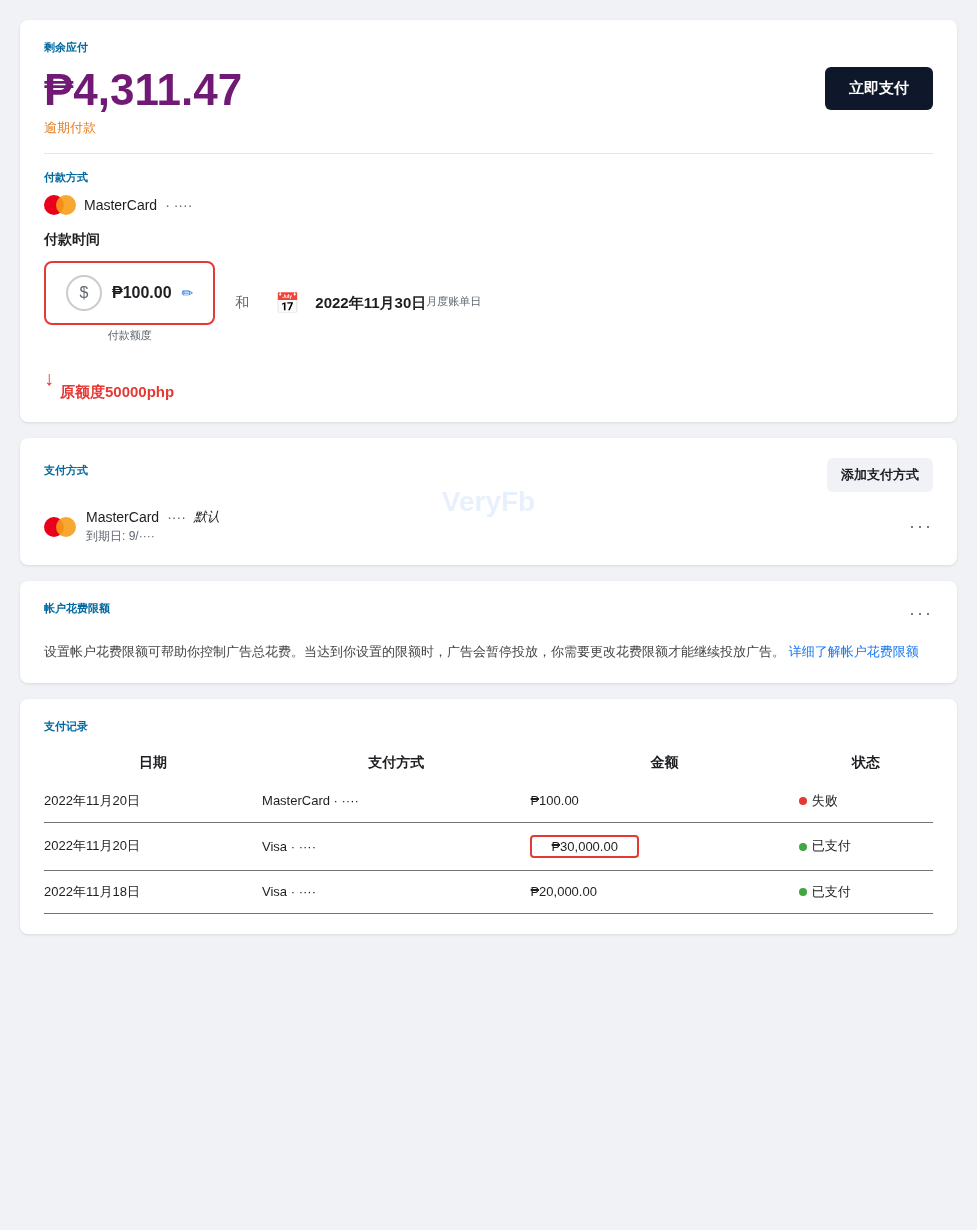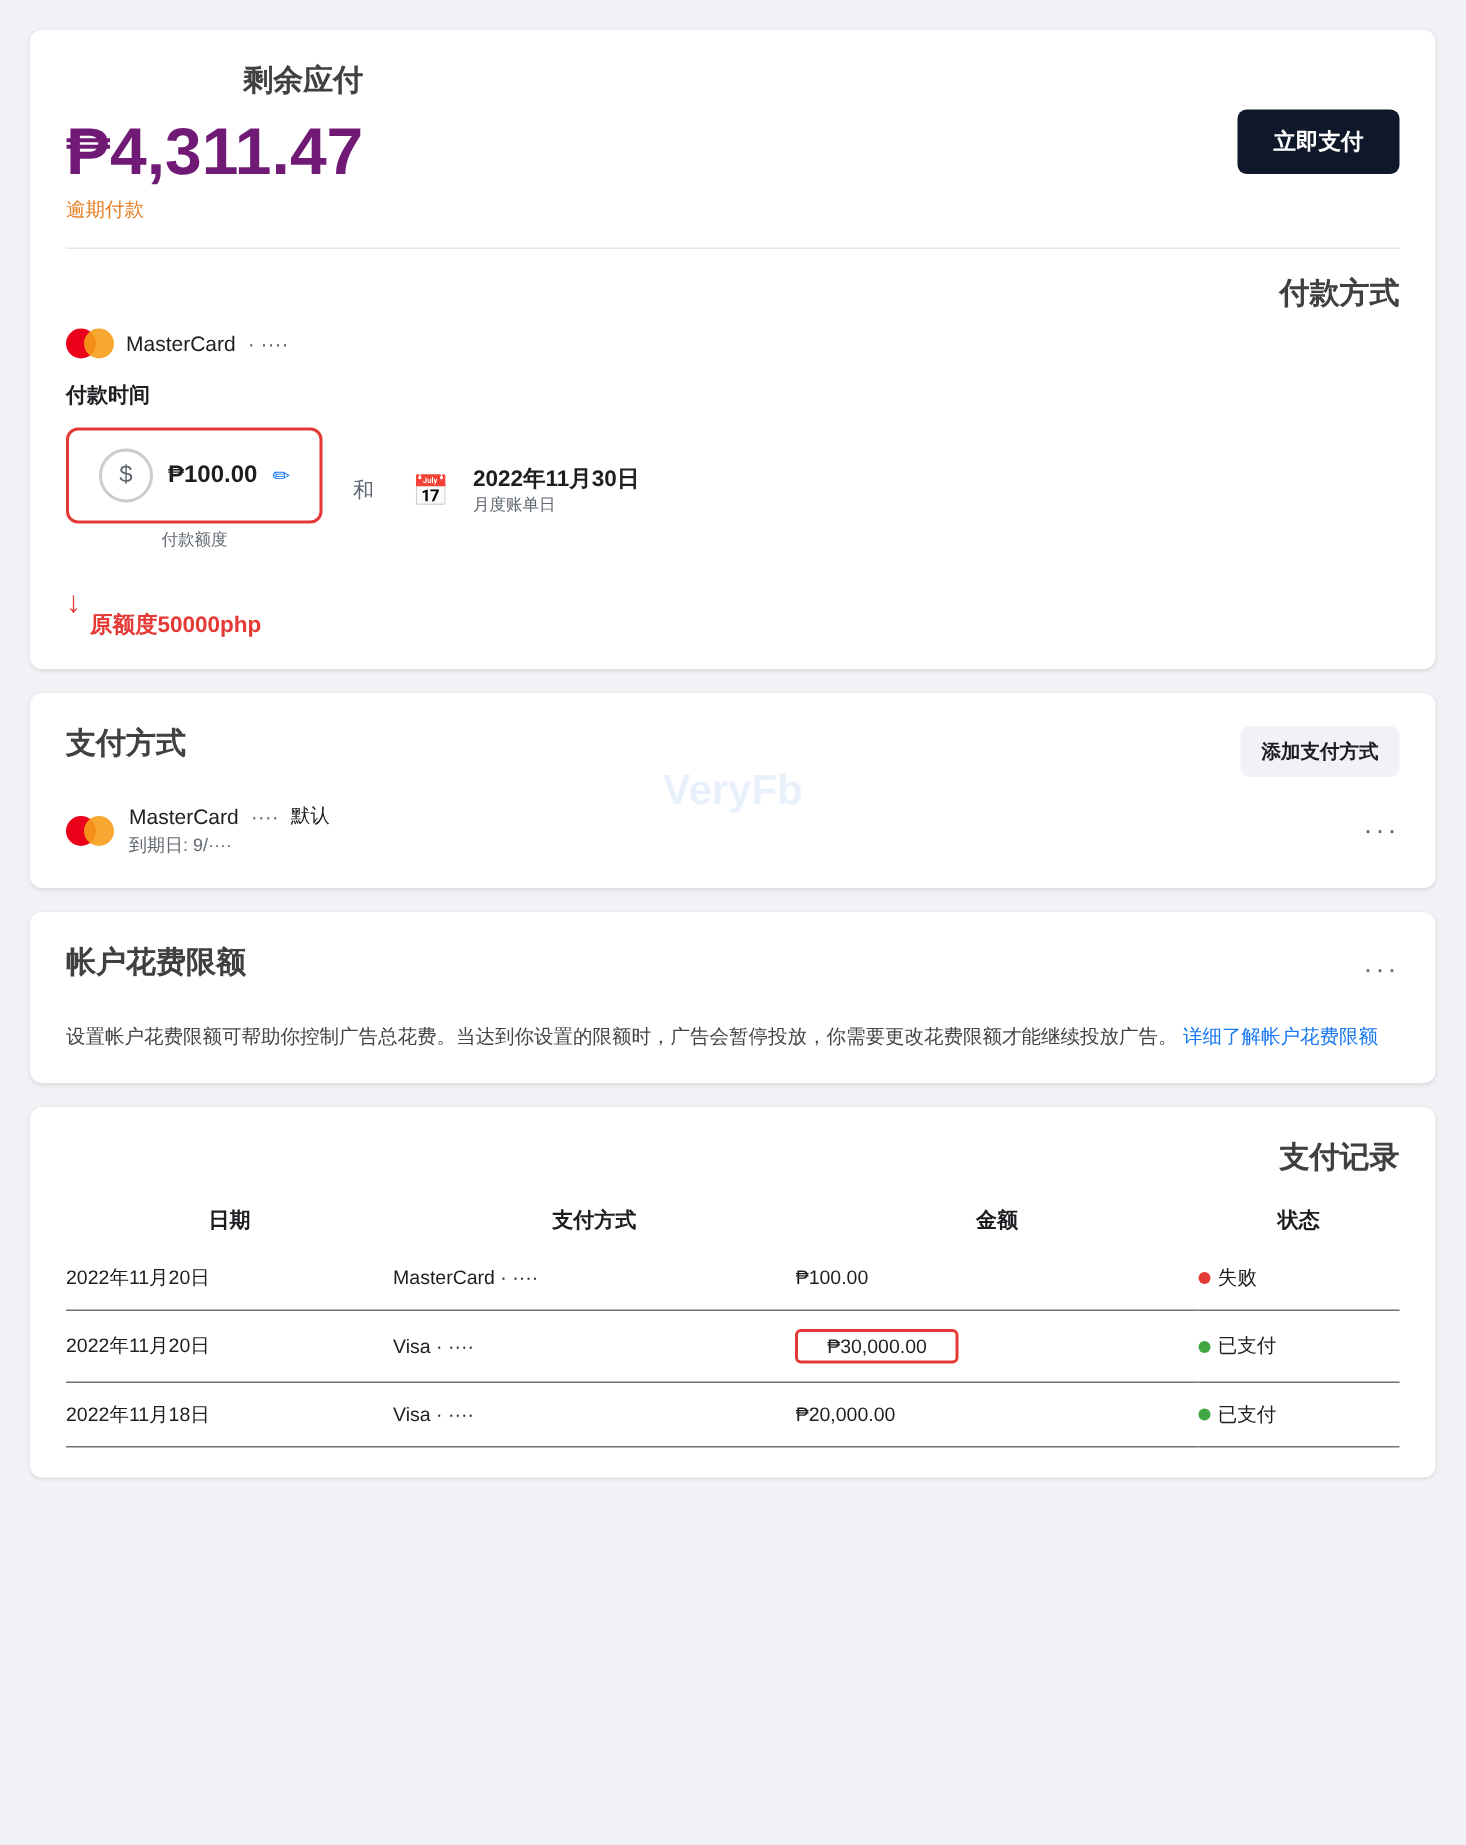--- a/index.html
+++ b/index.html
@@ -11,25 +11,24 @@
       color: #1c1e21;
     }
     .card {
       background: #fff;
       border-radius: 8px;
       padding: 20px 24px;
       margin-bottom: 16px;
       box-shadow: 0 1px 3px rgba(0,0,0,0.1);
     }
     .section-title {
-      font-size: 20px;
-      font-weight: 600;
-      color: #404040;
+      font-size: 11px;
+      font-weight: 600;
+      color: #0369a1;
       margin-bottom: 10px;
-      text-align: right;
     }
     .amount-large {
       font-size: 44px;
       font-weight: 700;
       color: #701a75;
       margin-bottom: 4px;
     }
     .overdue-text {
       color: #e67e22;
       font-size: 13px;
@@ -149,21 +148,21 @@
       width: 36px;
       height: 36px;
       display: flex;
       align-items: center;
       justify-content: center;
       font-size: 20px;
       color: #606770;
     }
     .calendar-info {
       display: flex;
-      flex-direction: column;
+      flex-direction: row;
     }
     .calendar-date {
       font-size: 15px;
       font-weight: 600;
     }
     .calendar-sub {
       font-size: 11px;
       color: #606770;
     }
     .annotation {
@@ -210,20 +209,21 @@
       align-items: center;
       gap: 10px;
     }
     .payment-card-details {
       display: flex;
       flex-direction: column;
     }
     .default-badge {
       color: #1c1e21;
       font-size: 13px;
+      font-style: italic;
     }
     .expiry-text {
       font-size: 12px;
       color: #606770;
       margin-top: 2px;
     }
     .more-btn {
       color: #606770;
       font-size: 18px;
       cursor: pointer;

